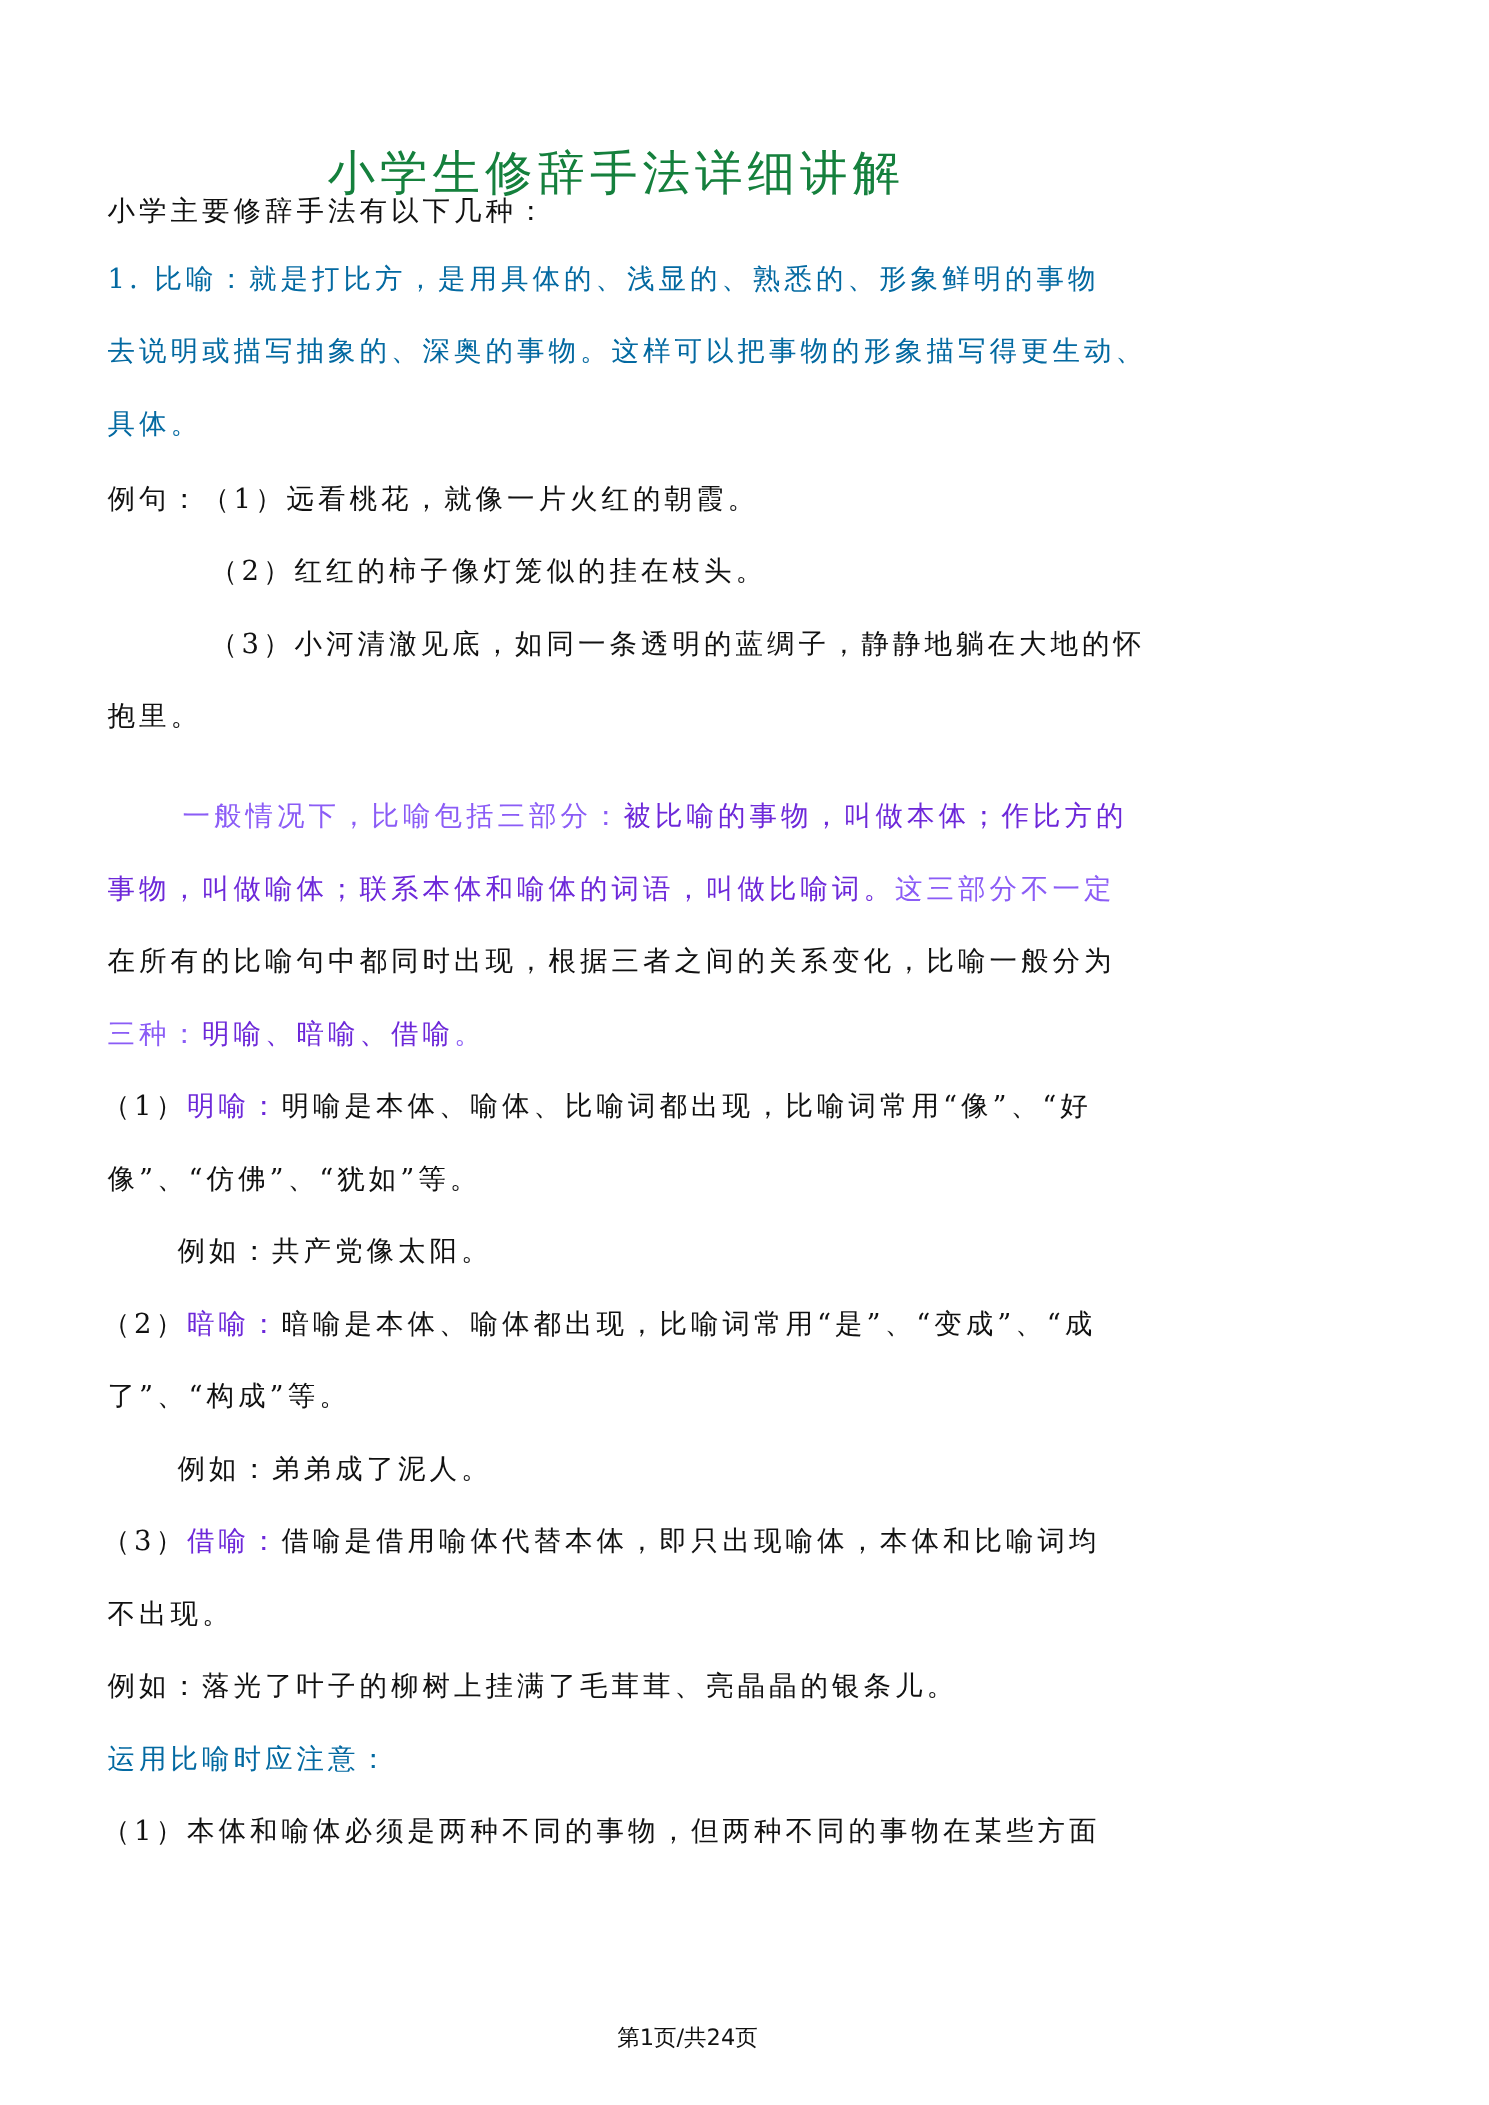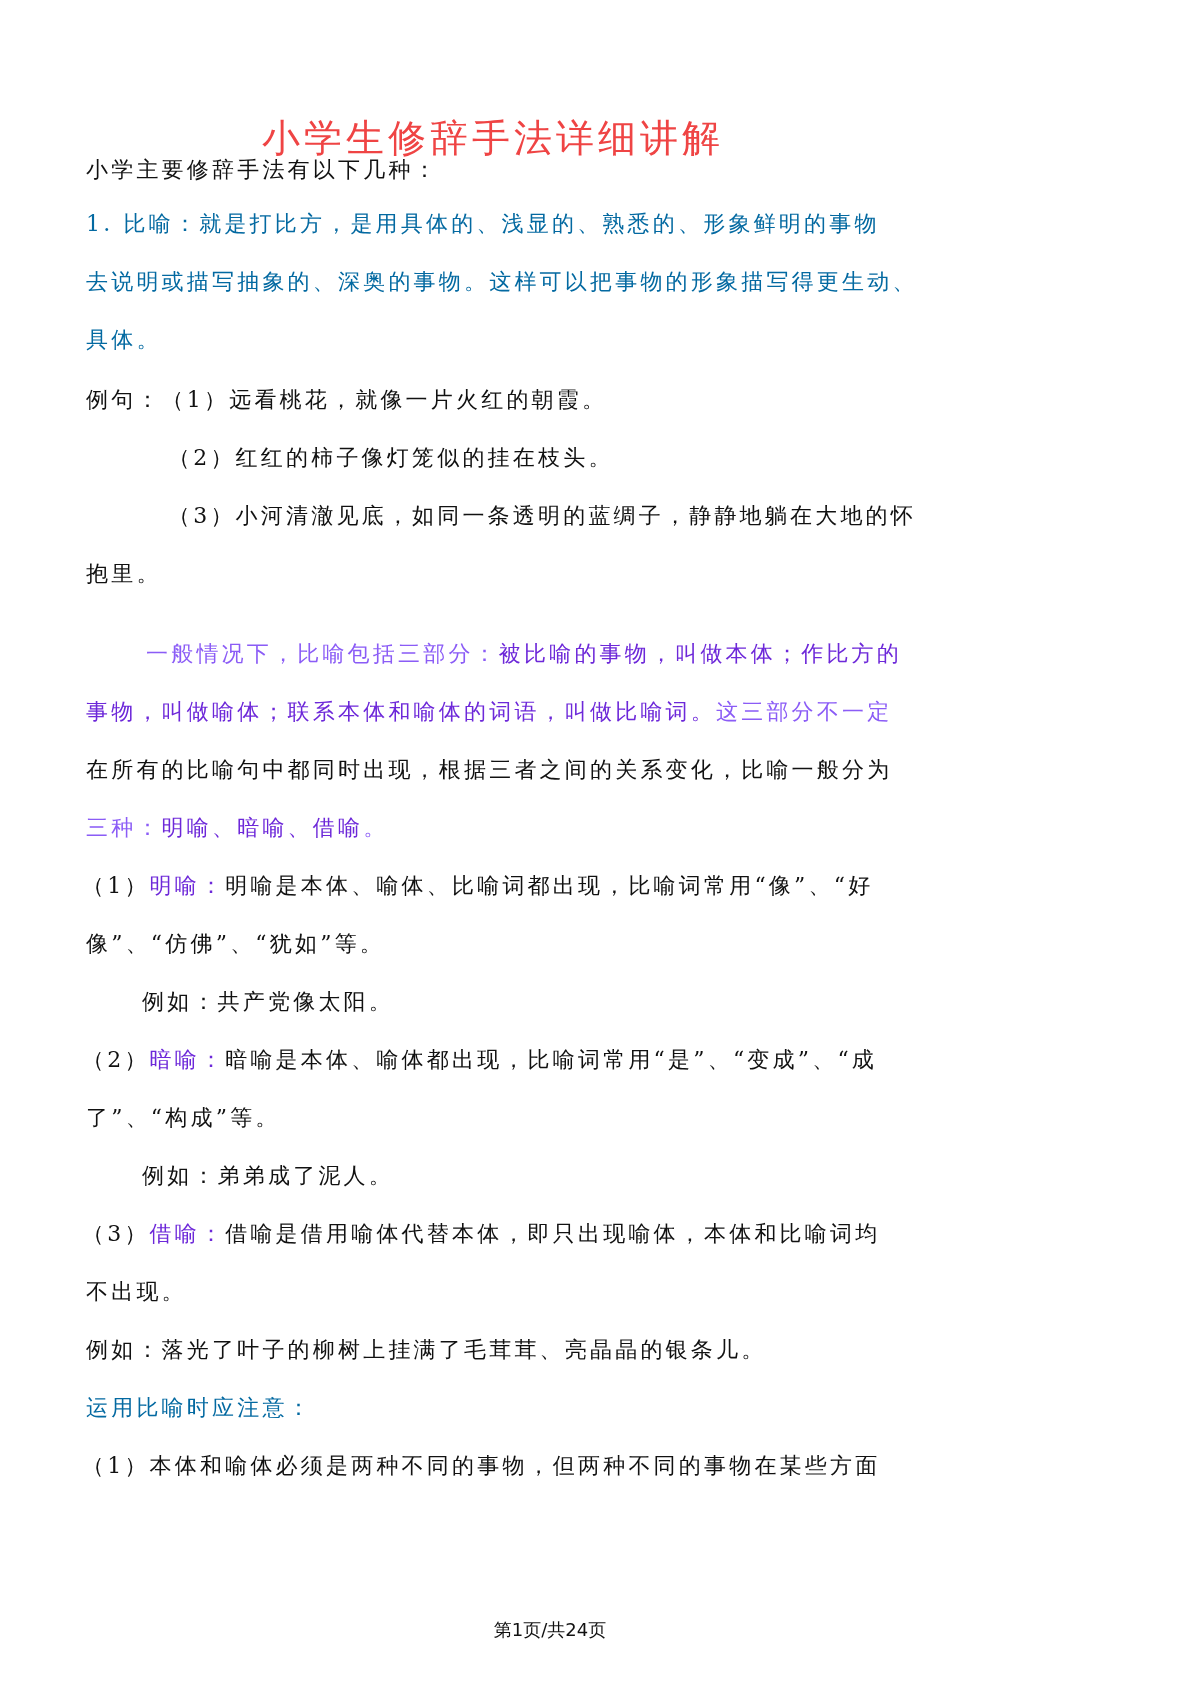--- a/index.html
+++ b/index.html
@@ -1,20 +1,20 @@
 <!DOCTYPE html>
 <html><head>
 <meta charset="utf-8">
 <style>
   html, body { margin: 0; padding: 0; background: #ffffff; }
   body { width: 1191px; height: 1684px; position: relative; overflow: hidden;
          font-family: "DejaVu Serif", "Liberation Serif", serif; color: #111; }
   .page { position: absolute; left: 0; top: 0; width: 1191px; height: 1684px; }
   .title { position: absolute; top: 88px; left: 0; width: 986px; text-align: center;
-           font-size: 38px; letter-spacing: 4px; color: #ef4444; font-weight: normal; }
+           font-size: 38px; letter-spacing: 4px; color: #15803d; font-weight: normal; }
   .line { position: absolute; left: 86px; font-size: 22px; letter-spacing: 3.2px;
           white-space: nowrap; line-height: 40px; }
   .red { color: #0369a1; }
   .orange { color: #6d28d9; margin-top: 11px; }
   .black { color: #8b5cf6; }
   .footer { position: absolute; top: 1618px; left: 0; width: 1100px; text-align: center;
             font-family: "DejaVu Sans", "Liberation Sans", sans-serif; font-size: 18px; color: #111; }
 </style>
 </head>
 <body>

